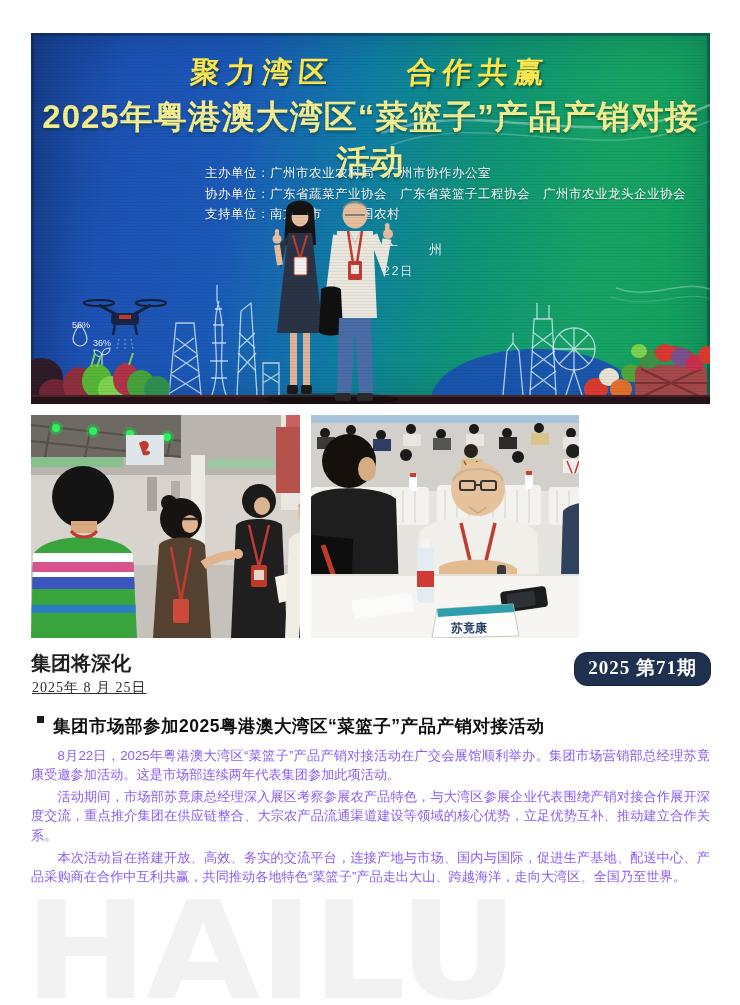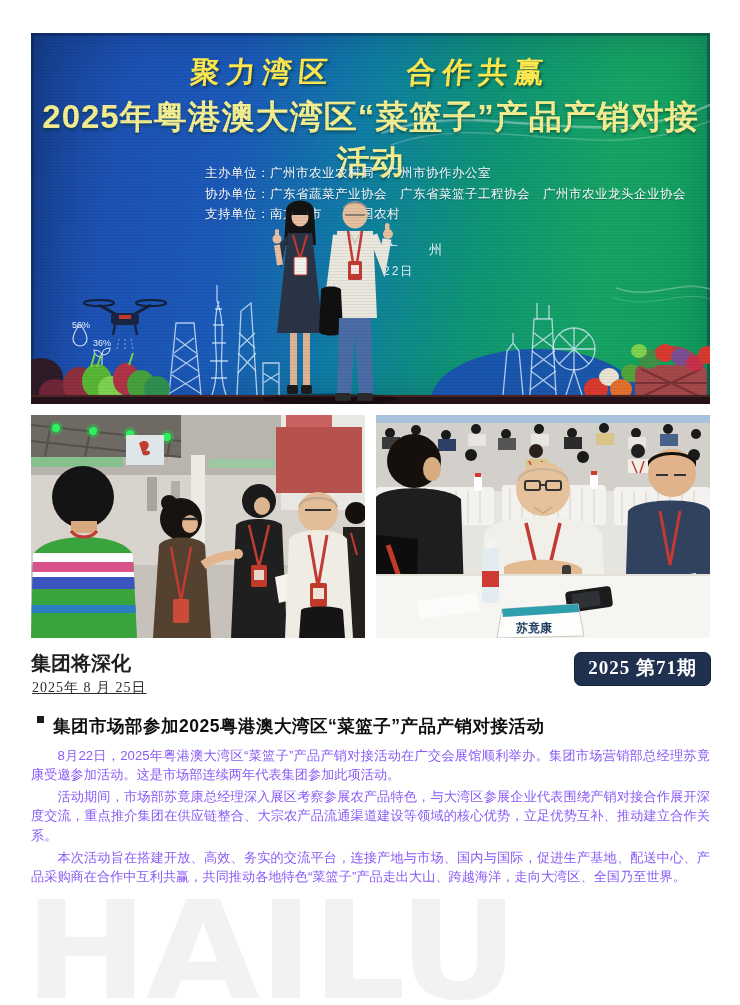--- a/index.html
+++ b/index.html
@@ -35,35 +35,35 @@
     text-shadow:0 2px 3px rgba(0,45,30,.5);
   }
   .organizers {
     position:absolute; left:174px; top:130px; color:#ffffff;
     font-size:12.5px; line-height:20.5px; letter-spacing:.5px;
     text-shadow:0 1px 1px rgba(0,30,60,.4);
   }
   .loc   { position:absolute; left:354px; top:208px; color:#eaf3f9; font-size:13px; letter-spacing:9px; }
   .dfrag { position:absolute; left:352px; top:230px; color:#eaf3f9; font-size:12px; letter-spacing:2px; }
   
-  .photos { position:absolute; left:31px; top:415px; width:679px; height:223px; display:flex; gap:11px; }
+  .photos { position:absolute; left:31px; top:415px; width:548px; height:223px; display:flex; gap:11px; }
   .photo  { width:334px; height:223px; overflow:hidden; background:#d8d4cd; }
   .photo svg { display:block; }
   
   .dept {
     position:absolute; left:31px; top:650px;
     font-family:"Liberation Serif", serif; font-weight:bold; font-size:20px; color:#1f1f1f;
   }
   .pubdate {
     position:absolute; left:32px; top:679px;
     font-family:"Liberation Serif", serif; font-size:14px; color:#2e2e2e; letter-spacing:1px;text-decoration:underline;
   }
   .issue-badge {
     position:absolute; right:29px; top:652px;
-    background:#20304f; border:1px solid #16233c; border-radius:7px;
+    background:#20304f; border:1px solid #16233c; border-radius:13px;
     color:#ffffff; font-family:"Liberation Serif", serif; font-weight:bold;
     font-size:19px; letter-spacing:1px; padding:2px 13px 4px;
   }
   
   .headline { position:absolute; left:31px; top:714px; width:678px; display:flex; }
   .bullet   { width:7px; height:7px; background:#1c1c1c; margin:2px 9px 0 6px; flex:0 0 auto; }
   .headline h1 { font-size:17.5px; font-weight:800; color:#0f0f0f; letter-spacing:.5px; }
   .article {
     position:absolute; left:31px; top:746px; width:679px;
     font-size:13.2px; line-height:1.45; color:#8b5cf6; text-align:justify;

